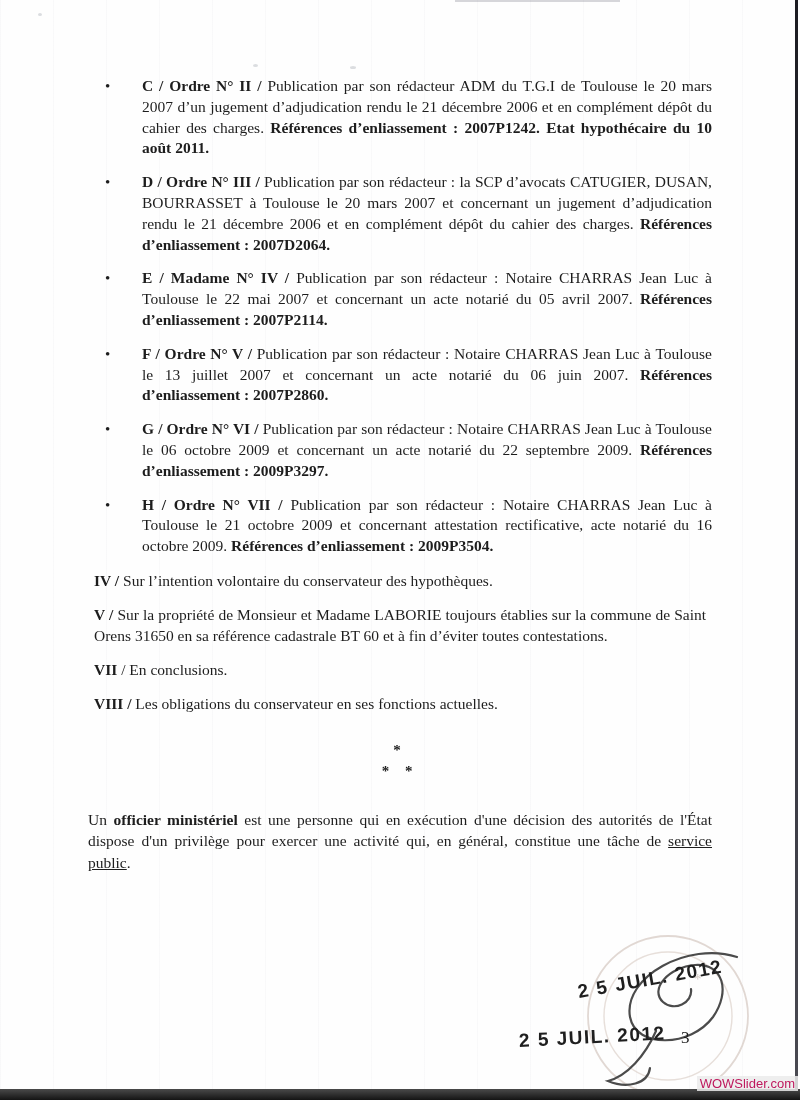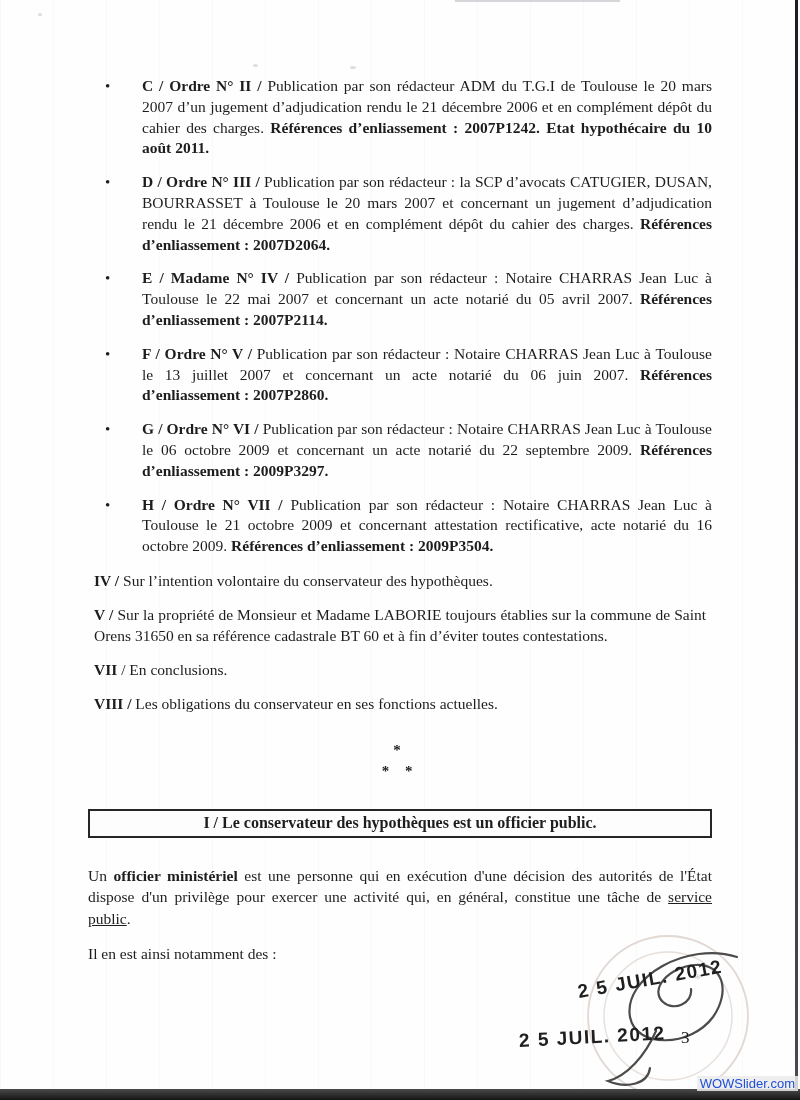--- a/index.html
+++ b/index.html
@@ -47,21 +47,21 @@
   .stamp2{left:519px;top:1030px;font-size:19px;letter-spacing:1.5px;
           transform:rotate(-3deg);transform-origin:left center;}
   .overlay{position:absolute;left:0;top:0;pointer-events:none;}
   .pagenum{position:absolute;left:681px;top:1028px;font-size:17px;}
 
   
   .bar{position:absolute;left:0;bottom:0;width:800px;height:11px;
        background:linear-gradient(#4a4a4a,#141414);}
   .watermark{position:absolute;right:2px;bottom:9px;
        font-family:"Liberation Sans", sans-serif;font-size:13px;line-height:15px;
-       color:#1d4ed8;background:rgba(235,235,235,0.85);padding:0 3px;text-decoration:none;}
+       color:#be185d;background:rgba(235,235,235,0.85);padding:0 3px;text-decoration:none;}
 </style>
 </head>
 <body>
 
 <div class="page">
   <div class="streaks"></div>
   <div class="topstreak"></div>
   <div class="speck speck1"></div>
   <div class="speck speck2"></div>
   <div class="speck speck3"></div>
@@ -97,27 +97,23 @@
     <p class="section"><span class="b">IV /</span><span>  Sur l’intention volontaire du conservateur des hypothèques.</span></p>
     <p class="section"><span class="b">V /</span><span>  Sur la propriété de Monsieur et Madame LABORIE toujours établies sur la commune de Saint Orens 31650 en sa référence cadastrale BT 60 et à fin d’éviter toutes contestations.</span></p>
     <p class="section"><span class="b">VII</span><span> / En conclusions.</span></p>
     <p class="section"><span class="b">VIII /</span><span>  Les obligations du conservateur en ses fonctions actuelles.</span></p>
 
     <div class="sep">
       <div>*</div>
       <div>* *</div>
     </div>
 
-    <div class="box">
-      <span>I / Le conservateur des hypothèques est un officier public.</span>
-    </div>
 
     <p class="para"><span>Un </span><span class="b">officier ministériel</span><span> est une personne qui en exécution d'une décision des autorités de l'État dispose d'un privilège pour exercer une activité qui, en général, constitue une tâche de </span><span class="u">service public</span><span>.</span></p>
 
-    <p class="closing">Il en est ainsi notamment des :</p>
   </div>
 
   <svg class="overlay" width="800" height="1100" viewBox="0 0 800 1100">
     <g>
       <circle cx="668" cy="1016" r="80" fill="none" stroke="#d9cec8" stroke-width="1.8" opacity="0.8"></circle>
       <circle cx="668" cy="1016" r="64" fill="none" stroke="#ddd2cb" stroke-width="1.4" opacity="0.7"></circle>
       <text x="694" y="984" font-size="15" fill="#cfc4be" opacity="0.9">*</text>
     </g>
     <g fill="none" stroke="#4b4b4b" stroke-width="2.2" stroke-linecap="round">
       <path d="M 737 957 C 688 941 623 977 630 1017 C 636 1049 691 1047 713 1017 C 731 991 723 963 695 965 C 669 967 649 989 663 1002 C 674 1012 693 1003 691 989"></path>

